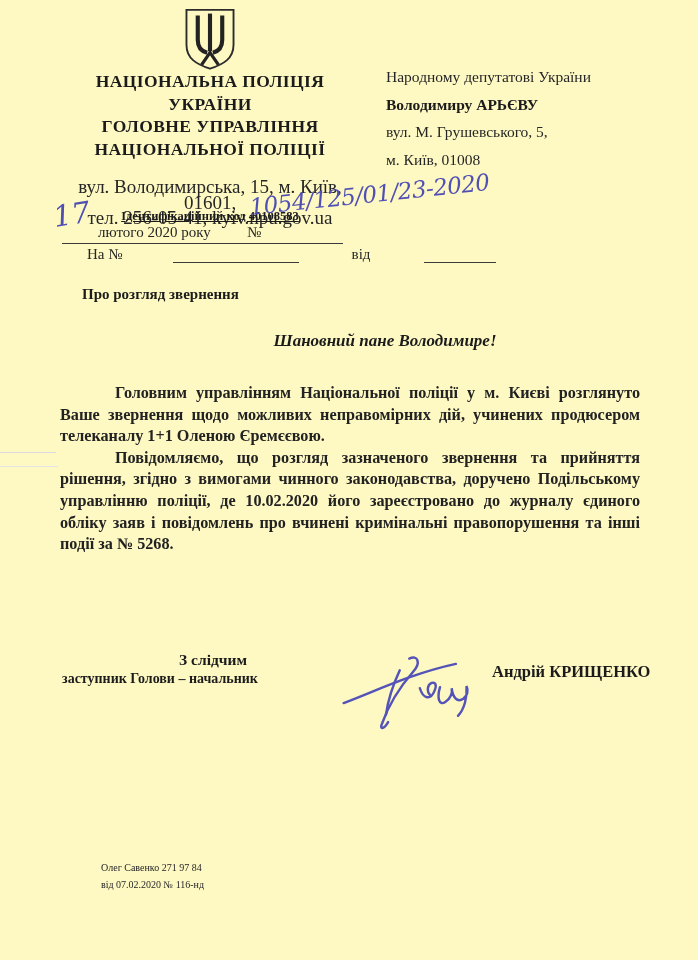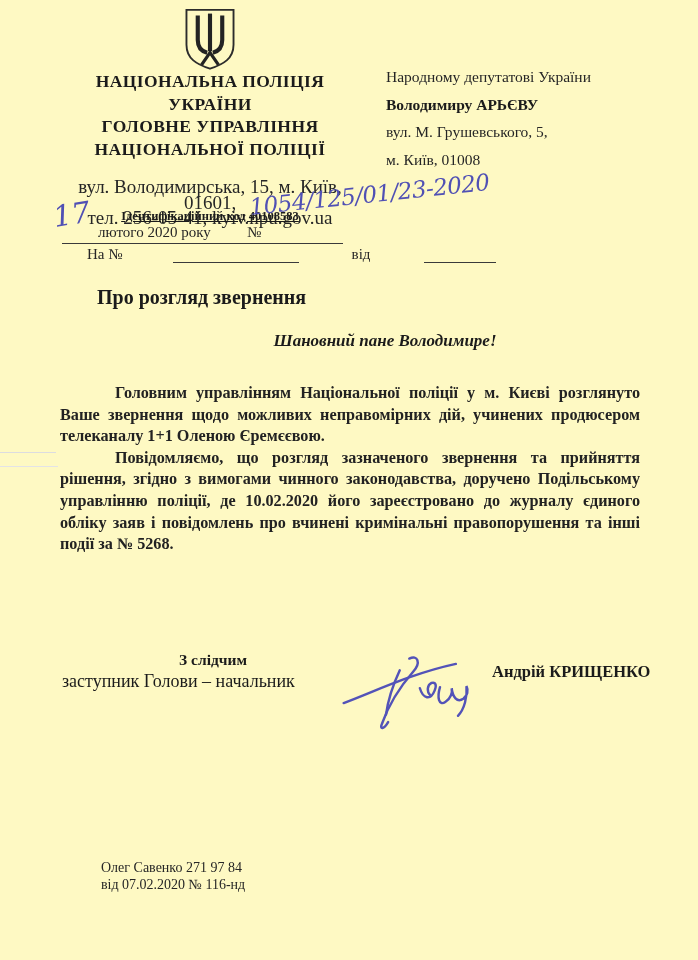--- a/index.html
+++ b/index.html
@@ -34,37 +34,37 @@
   .reply-row .lbl{margin-right:2px;}
   .blank1{display:inline-block;width:126px;border-bottom:1.5px solid #3a3a3a;height:17px;}
   .blank2{display:inline-block;width:72px;border-bottom:1.5px solid #3a3a3a;height:17px;margin-left:6px;}
   .reply-row .vid{margin-left:5px;}
 
   
   .recipient{left:386px;top:63px;width:270px;font-size:15.5px;line-height:27.5px;color:#262626;}
   .recipient .name{font-weight:bold;color:#1b1b1b;}
 
   
-  .subject{left:97px;top:286px;font-size:20px;font-weight:bold;color:#1b1b1b;}
+  .subject{left:82px;top:286px;font-size:15px;font-weight:bold;color:#1b1b1b;}
   .salutation{left:0;top:331px;width:698px;text-align:center;padding-left:72px;box-sizing:border-box;
               font-size:17px;font-weight:bold;font-style:italic;color:#1b1b1b;}
 
   
   .body-text{left:60px;top:383px;width:580px;font-size:16.2px;line-height:21.6px;
              text-align:justify;color:#222;}
   .body-text p{margin:0;text-indent:55px;font-weight:bold;}
 
   
   .closing{left:179px;top:651px;font-size:15.5px;font-weight:bold;color:#1b1b1b;}
-  .sig-title{left:62px;top:671px;font-size:18px;font-weight:normal;color:#1b1b1b;}
+  .sig-title{left:62px;top:671px;font-size:14px;font-weight:bold;color:#1b1b1b;}
   .sig-svg{left:334px;top:648px;width:140px;height:90px;}
   .sig-name{left:492px;top:662px;font-size:16.5px;font-weight:bold;color:#1b1b1b;}
 
   
-  .footer{left:101px;top:859px;font-size:14px;line-height:17px;color:#262626;}
+  .footer{left:101px;top:859px;font-size:10px;line-height:17px;color:#262626;}
 
   
   .artifact1{left:0;top:452px;width:56px;height:1px;background:#dcdce0;}
   .artifact2{left:0;top:466px;width:58px;height:1px;background:#e3e3e7;}
 </style>
 </head>
 <body>
 
 <div class="page">
 

